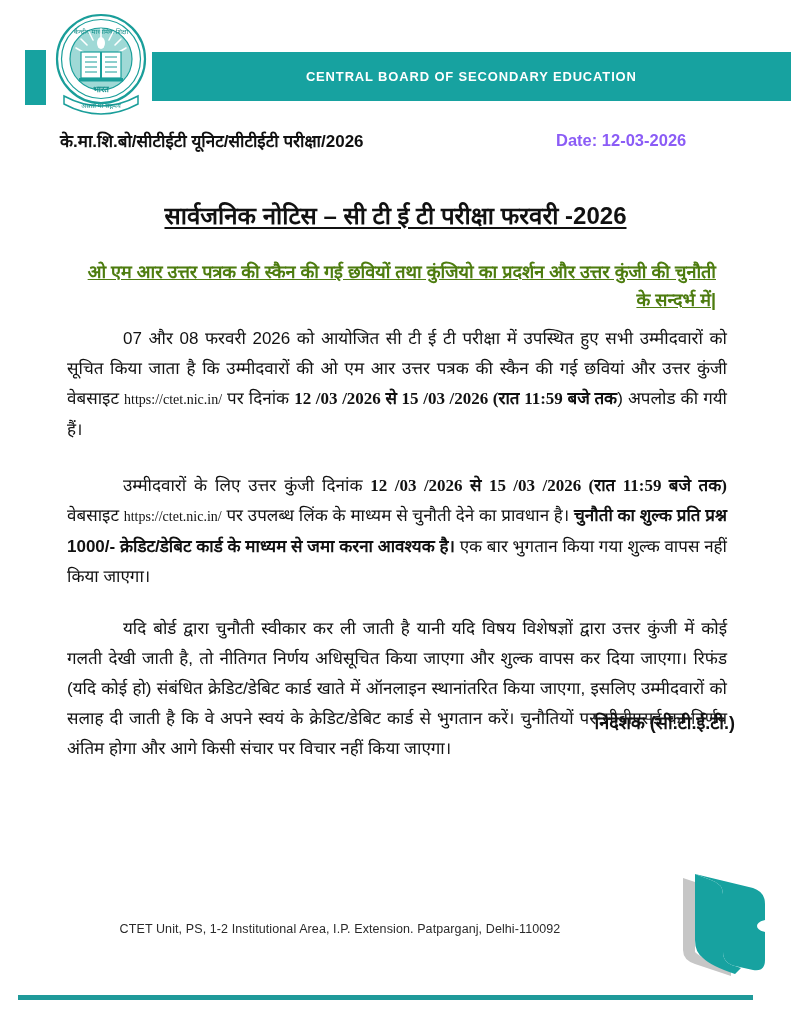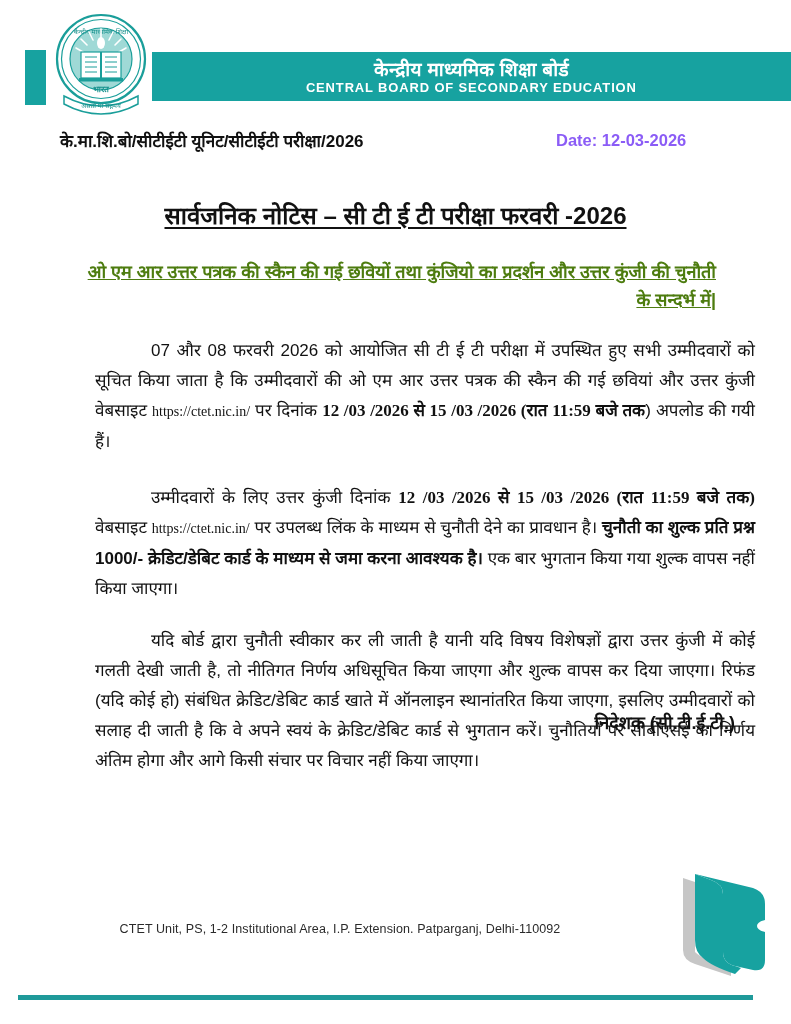--- a/index.html
+++ b/index.html
@@ -119,23 +119,22 @@
     font-size: 18px;
     line-height: 28px;
     font-weight: 700;
     color: #4d7c0f;
     text-decoration: underline;
   }
 
   
   #body-text {
     position: absolute;
-    left: 67px; top: 336px;
+    left: 67px; top: 324px;
     width: 660px;
-    margin-left: 28px;
   }
   .para {
     font-size: 17px;
     line-height: 30px;
     text-align: justify;
     text-justify: inter-word;
     color: #111;
     margin: 0;
   }
   .para.indent { text-indent: 56px; }
@@ -236,21 +235,20 @@
 
       <text x="49" y="80" font-size="8" text-anchor="middle" fill="#15908c" font-family="'Liberation Sans',sans-serif" font-weight="bold">भारत</text>
 
       <path d="M12 84 Q49 104 86 84 L86 92 Q49 112 12 92 Z" fill="#ffffff" stroke="#1a9e9a" stroke-width="1.5"></path>
       <text x="49" y="96" font-size="6.5" text-anchor="middle" fill="#15908c" font-family="'Liberation Sans',sans-serif">असतो मा सद्गमय</text>
     </svg>
   </div>
 
   <div id="header-bar">
     <div id="header-bar-inner">
-      <div id="header-hindi">केन्द्रीय माध्यमिक शिक्षा बोर्ड</div>
       <div id="header-english">CENTRAL BOARD OF SECONDARY EDUCATION</div>
     </div>
   </div>
 </div>
 
 <div id="ref-row">
   <div id="ref-no">के.मा.शि.बो/सीटीईटी यूनिट/सीटीईटी परीक्षा/2026</div>
   <div id="ref-date">Date: 12-03-2026</div>
 </div>
 

